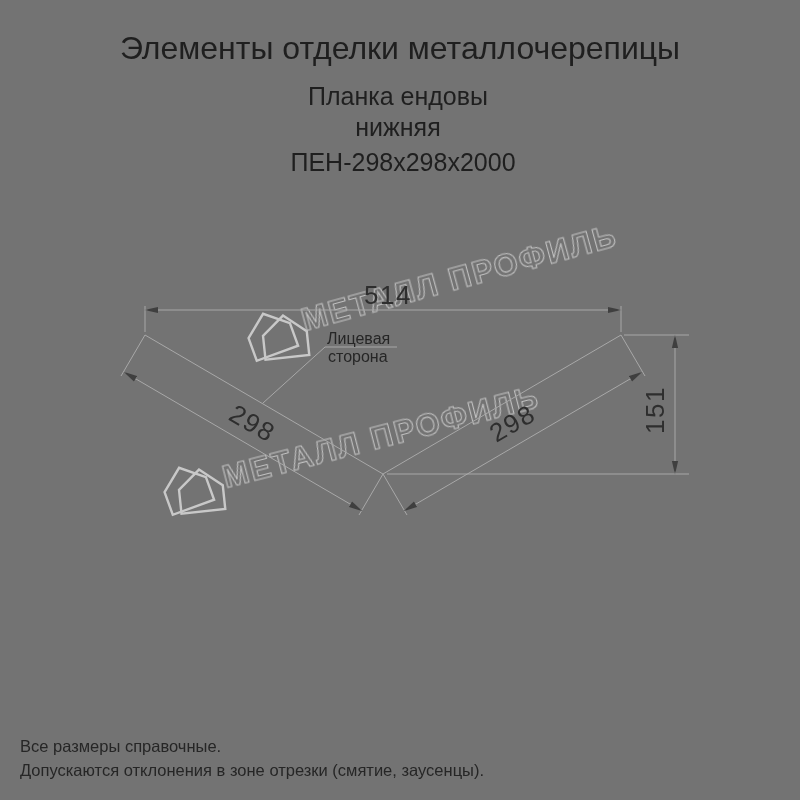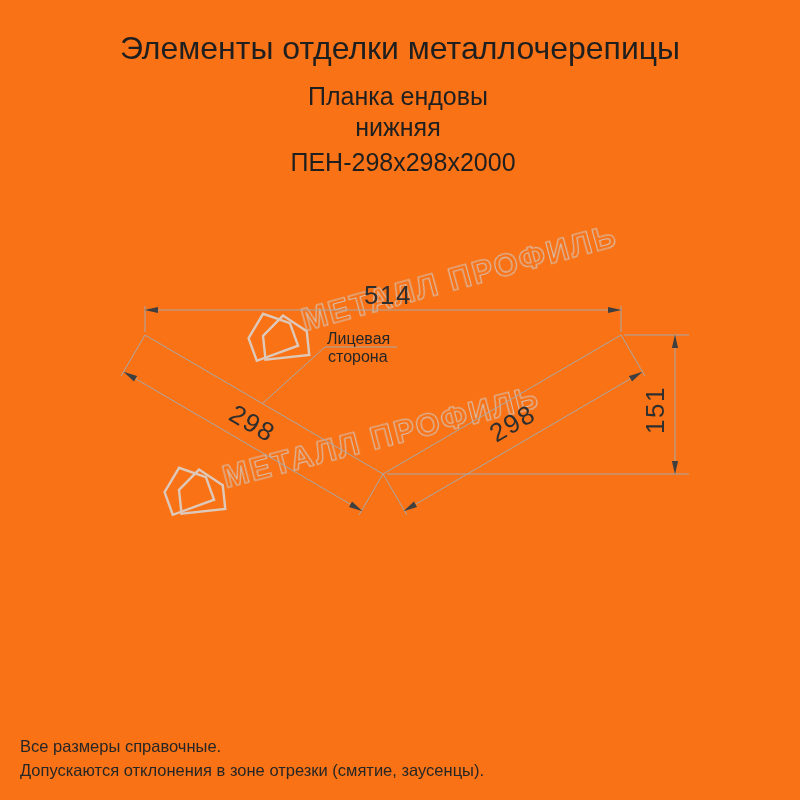--- a/index.html
+++ b/index.html
@@ -1,19 +1,19 @@
 <!DOCTYPE html>
 <html><head>
 <meta charset="utf-8">
 <style>
   html,body{margin:0;padding:0;background:#ffffff;}
   .page{
     position:relative;
     width:800px;height:800px;
-    background:#f97316;
+    background:#737373;
     overflow:hidden;
     font-family:"Liberation Sans","DejaVu Sans",sans-serif;
   }
   svg text{font-family:"Liberation Sans","DejaVu Sans",sans-serif;}
   .hdr{fill:#1f1f1f;}
   .dimtxt{fill:#2e2e2e;letter-spacing:1.5px;}
   .small{fill:#262626;}
   .thin{stroke:#a8a8a8;stroke-width:1;fill:none;}
   .wm-text{fill:none;stroke:#cfcfcf;stroke-width:1.1;font-weight:bold;letter-spacing:2px;}
   .wm-shape{fill:none;stroke:#d8d8d8;stroke-width:2.4;}

